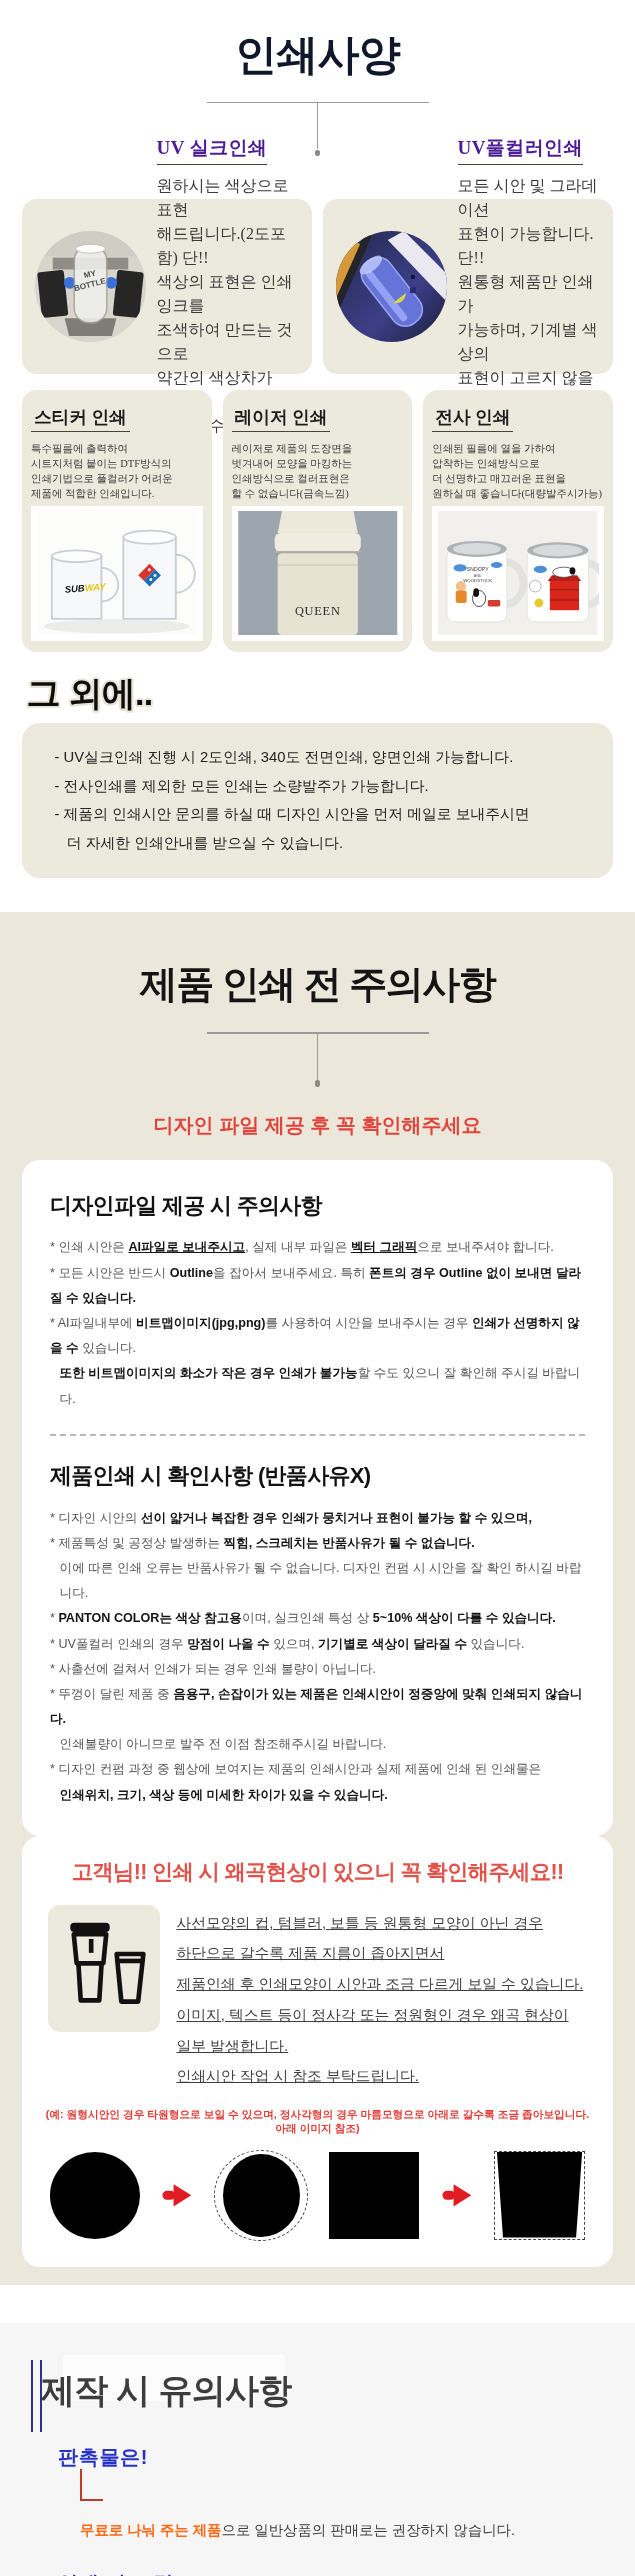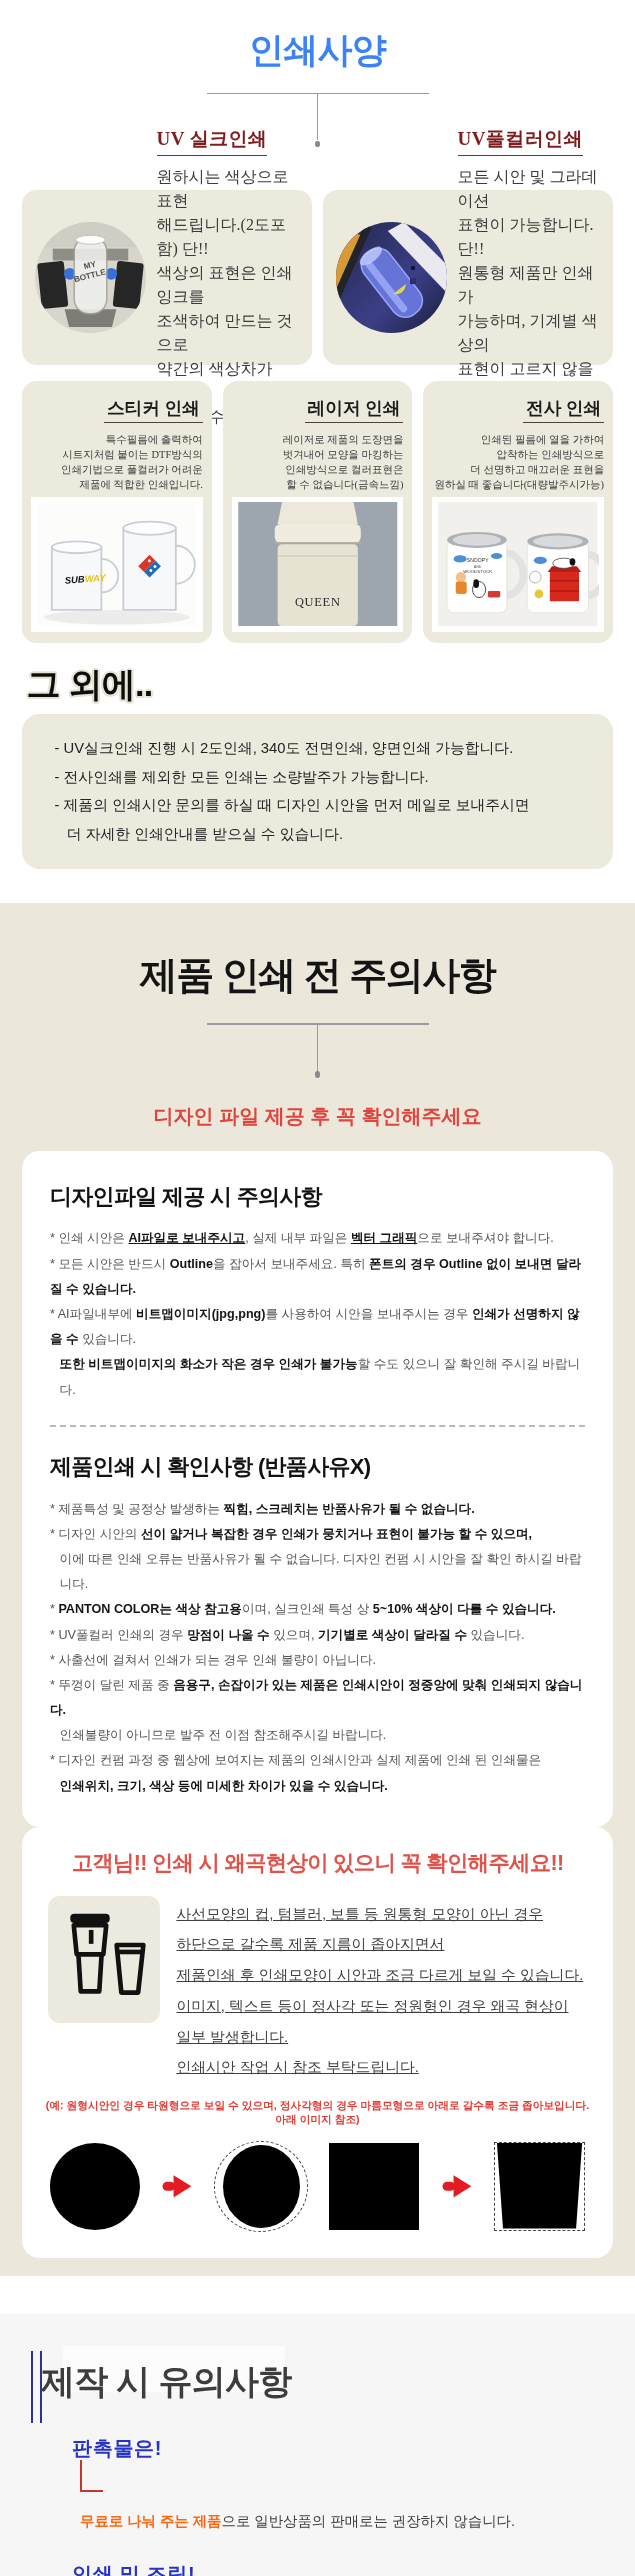--- a/index.html
+++ b/index.html
@@ -1,37 +1,37 @@
 <!DOCTYPE html>
 <html style="font-size:11.8px"><head>
 <meta charset="utf-8">
 <style>
   html,body{margin:0;padding:0;background:#fff;}
   body{font-family:"Liberation Sans",sans-serif;color:#222;}
   .page{width:635px;margin:0 auto;background:#fff;overflow:hidden;}
 
   
   .hdr{padding-top:26.6px;text-align:center;}
-  .hdr h1{margin:0;font-size:35px;font-weight:900;letter-spacing:-0.7px;color:#3b82f6;}
+  .hdr h1{margin:0;font-size:42px;font-weight:900;letter-spacing:-0.7px;color:#0f172a;}
   .marker{display:flex;flex-direction:column;align-items:center;margin-top:19px;}
   .marker .hline{width:222px;height:1.5px;background:#9a9a9a;}
   .marker .vline{width:1.5px;height:46px;background:#9a9a9a;}
   .marker .dot{width:4.4px;height:6.6px;border-radius:50%;background:#8a8a8a;margin-top:0.7px;}
 
   
   .content{padding:0 22px;}
   .row1{display:flex;gap:11px;margin-top:43px;}
   .card{flex:1;background:#ece9dd;border-radius:14.8px;padding:17.7px 13.3px;display:flex;align-items:center;gap:10.3px;height:139px;}
   .circle-photo{width:111px;height:111px;border-radius:50%;overflow:hidden;flex:none;}
   .card-txt{flex:1;font-family:"Liberation Serif",serif;}
-  .card-title{font-size:19px;font-weight:700;color:#7f1d1d;border-bottom:1.5px solid #4c4336;display:inline-block;padding-bottom:3px;margin-bottom:8.9px;letter-spacing:0.4px;}
+  .card-title{font-size:19px;font-weight:700;color:#4c1d95;border-bottom:1.5px solid #4c4336;display:inline-block;padding-bottom:3px;margin-bottom:8.9px;letter-spacing:0.4px;}
   .card-desc{font-size:16px;line-height:1.5;color:#3a3a3a;white-space:pre-line;}
 
   .row2{display:flex;gap:11px;margin-top:16.2px;}
-  .box{flex:1;background:#ece9dd;border-radius:14.8px;padding:14.8px 8.9px 11.8px;text-align:right;}
+  .box{flex:1;background:#ece9dd;border-radius:14.8px;padding:14.8px 8.9px 11.8px;text-align:left;}
   .box-title{font-family:"Liberation Serif",serif;font-size:17.7px;font-weight:700;color:#1c1c1c;display:inline-block;border-bottom:1.5px solid #4c4336;padding:0 3px 2.2px;margin-bottom:8.9px;}
   .box-desc{font-family:"Liberation Serif",serif;font-size:10.5px;line-height:1.45;color:#3a3a3a;white-space:pre-line;min-height:61px;}
   .photo-frame{background:#fff;padding:5.2px;margin-top:4.4px;}
   .photo-frame svg{display:block;width:100%;height:124px;}
 
   
   .etc-title{font-size:34px;font-weight:900;color:#0d0d0d;letter-spacing:-0.7px;margin:19px 0 5.9px 4.4px;
     text-shadow:2.2px 0 0 #e7e3d5,-2.2px 0 0 #e7e3d5,0 2.2px 0 #e7e3d5,0 -2.2px 0 #e7e3d5,1.5px 1.5px 0 #e7e3d5,-1.5px -1.5px 0 #e7e3d5,1.5px -1.5px 0 #e7e3d5,-1.5px 1.5px 0 #e7e3d5;}
   .etc-box{background:#ece9dd;border-radius:17.7px;padding:19px 32.5px;font-size:14.8px;line-height:1.85;color:#232323;white-space:pre-wrap;}
   .etc-box div{margin:1.5px 0;}
@@ -67,21 +67,21 @@
   .sh-drect .inner{width:87px;height:86px;background:#000;clip-path:polygon(1% 0,99% 0,92% 100%,8% 100%);}
   .arrow{flex:none;}
 
   
   .gray{background:#f6f6f6;margin-top:38px;padding:32.5px 22px 29.5px;}
   .prod-head{position:relative;padding:13.3px 0 4.4px 19px;}
   .prod-head .hl{position:absolute;left:41px;top:0;width:222px;height:46px;background:#fcfcfc;}
   .prod-head .bars{position:absolute;left:8.9px;top:4.4px;width:7.4px;height:72px;border-left:2.2px solid #2c3192;border-right:2.2px solid #2c3192;}
   .prod-head h2{position:relative;margin:0;font-size:34px;font-weight:800;color:#3d3d3d;letter-spacing:-0.7px;}
   .prod-sub{margin-top:25px;}
-  .prod-title{margin-left:50px;font-size:20px;font-weight:700;color:#2733c8;letter-spacing:0.7px;}
+  .prod-title{margin-left:36px;font-size:20px;font-weight:700;color:#2733c8;letter-spacing:0.7px;}
   .prod-body{display:flex;margin-left:58px;margin-top:-1.5px;flex-direction:column;}
   .connector{width:20.7px;height:29.5px;border-left:2.2px solid #bf3a2b;border-bottom:2.2px solid #bf3a2b;margin-right:11.8px;flex:none;}
   .prod-lines{padding-top:16.2px;font-size:14.4px;line-height:1.92;color:#3e3e3e;}
 </style>
 </head>
 <body>
 
 <div class="page">
 
   <div class="hdr">
@@ -272,22 +272,22 @@
       <h3>디자인파일 제공 시 주의사항</h3>
       <div class="bullets">
           <div><span>* 인쇄 시안은 </span><span class="b u">AI파일로 보내주시고</span><span>, 실제 내부 파일은 </span><span class="b u">벡터 그래픽</span><span>으로 보내주셔야 합니다.</span></div>
           <div><span>* 모든 시안은 반드시 </span><span class="b">Outline</span><span>을 잡아서 보내주세요. 특히 </span><span class="b">폰트의 경우 Outline 없이 보내면 달라질 수 있습니다.</span></div>
           <div><span>* AI파일내부에 </span><span class="b">비트맵이미지(jpg,png)</span><span>를 사용하여 시안을 보내주시는 경우 </span><span class="b">인쇄가 선명하지 않을 수</span><span> 있습니다.</span></div>
           <div class="ind"><span class="b">또한 비트맵이미지의 화소가 작은 경우 인쇄가 불가능</span><span>할 수도 있으니 잘 확인해 주시길 바랍니다.</span></div>
         </div>
       <hr class="dash-div">
       <h3>제품인쇄 시 확인사항 (반품사유X)</h3>
       <div class="bullets">
+          <div><span>* 디자인 시안의 </span><span class="b">선이 얇거나 복잡한 경우 인쇄가 뭉치거나 표현이 불가능 할 수 있으며,</span></div>
           <div><span>* 제품특성 및 공정상 발생하는 </span><span class="b">찍힘, 스크레치는 반품사유가 될 수 없습니다.</span></div>
-          <div><span>* 디자인 시안의 </span><span class="b">선이 얇거나 복잡한 경우 인쇄가 뭉치거나 표현이 불가능 할 수 있으며,</span></div>
           <div class="ind"><span>이에 따른 인쇄 오류는 반품사유가 될 수 없습니다. 디자인 컨펌 시 시안을 잘 확인 하시길 바랍니다.</span></div>
           <div><span>* </span><span class="b">PANTON COLOR는 색상 참고용</span><span>이며, 실크인쇄 특성 상 </span><span class="b">5~10% 색상이 다를 수 있습니다.</span></div>
           <div><span>* UV풀컬러 인쇄의 경우 </span><span class="b">망점이 나올 수</span><span> 있으며, </span><span class="b">기기별로 색상이 달라질 수</span><span> 있습니다.</span></div>
           <div><span>* 사출선에 걸쳐서 인쇄가 되는 경우 인쇄 불량이 아닙니다.</span></div>
           <div><span>* 뚜껑이 달린 제품 중 </span><span class="b">음용구, 손잡이가 있는 제품은 인쇄시안이 정중앙에 맞춰 인쇄되지 않습니다.</span></div>
           <div class="ind"><span>인쇄불량이 아니므로 발주 전 이점 참조해주시길 바랍니다.</span></div>
           <div><span>* 디자인 컨펌 과정 중 웹상에 보여지는 제품의 인쇄시안과 실제 제품에 인쇄 된 인쇄물은</span></div>
           <div class="ind"><span class="b">인쇄위치, 크기, 색상 등에 미세한 차이가 있을 수 있습니다.</span></div>
         </div>
     </div>

